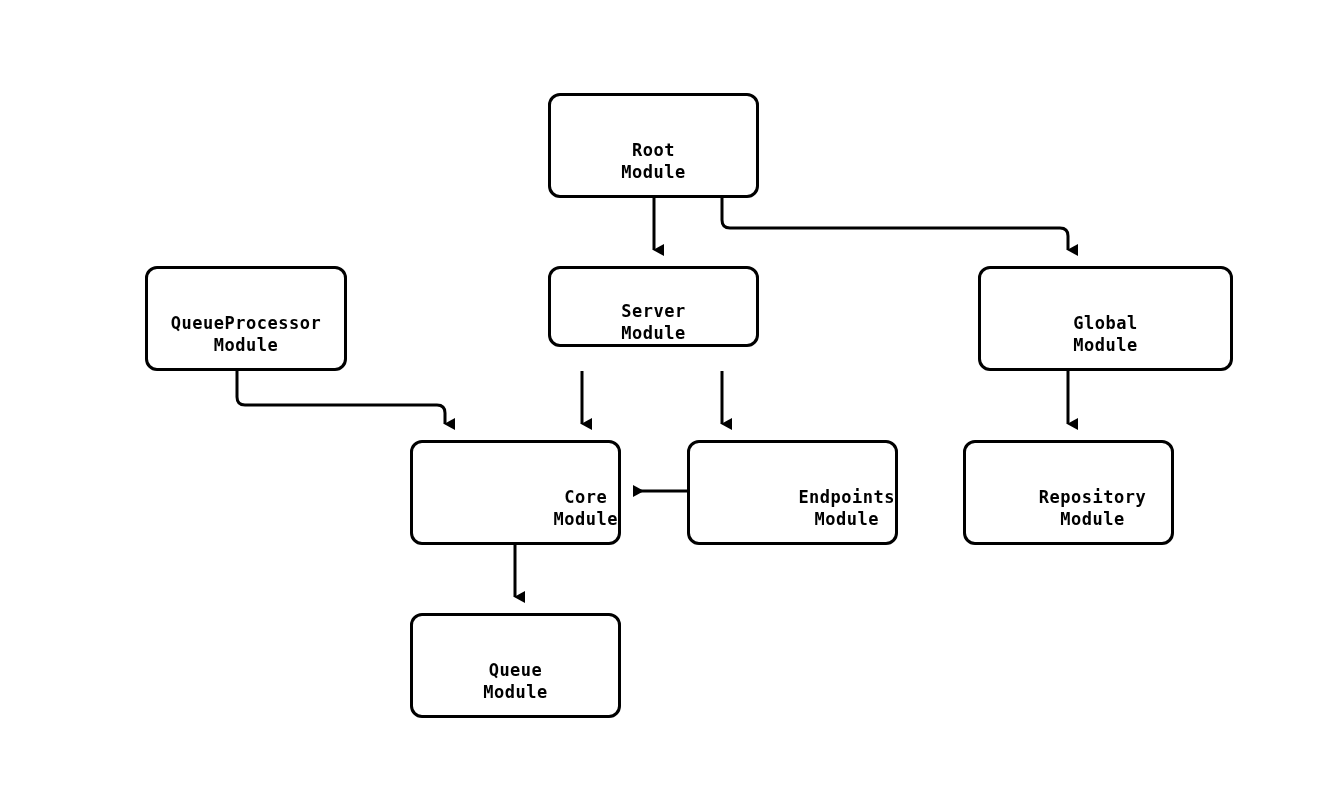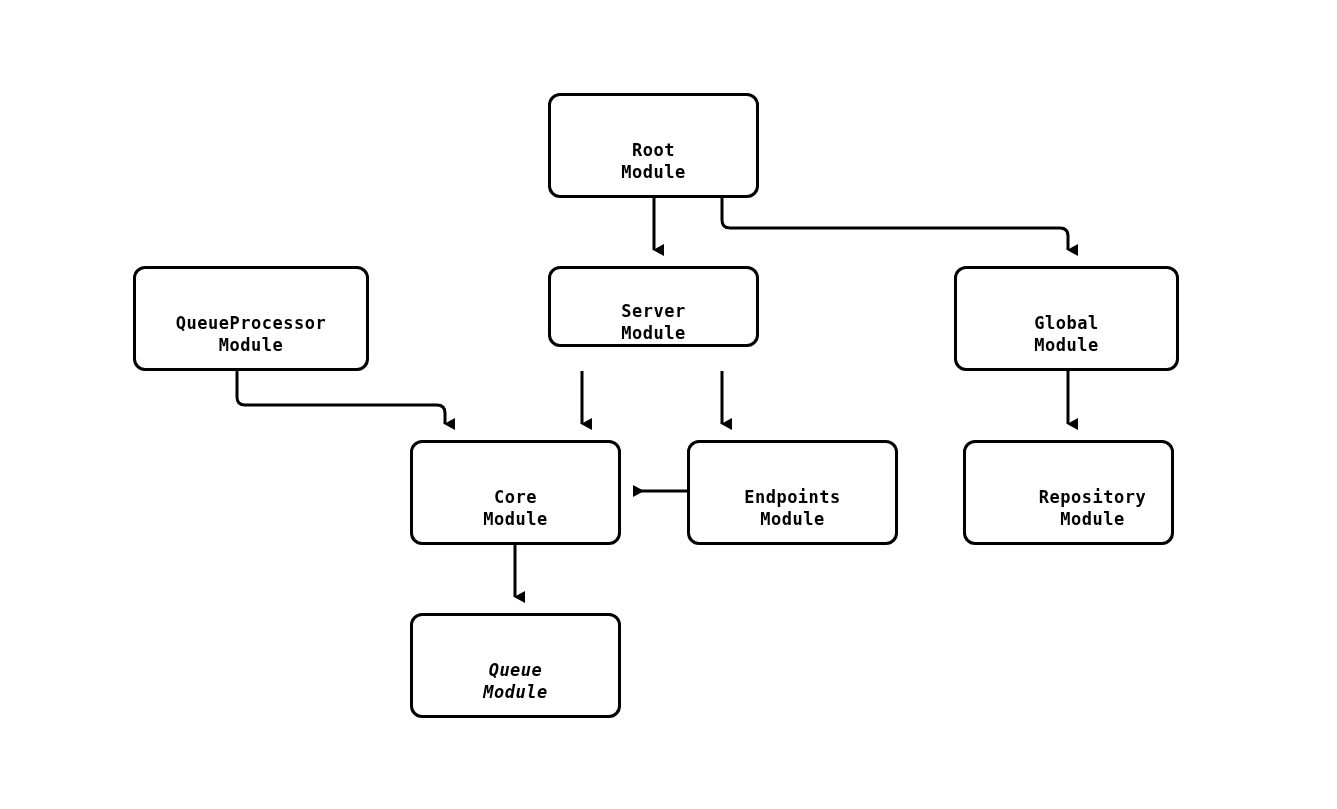--- a/index.html
+++ b/index.html
@@ -84,48 +84,48 @@
 
       <path d="M 515 545 L 515 597" marker-end="url(#arrow-down)"></path>
     </g>
   </svg>
 
   <div class="node-box" style="left:548px; top:93px; width:211px; height:105px;">
     <span class="node-label">Root
 Module</span>
   </div>
 
-  <div class="node-box" style="left:133px; top:266px; width:236px; height:105px;">
+  <div class="node-box" style="left:145px; top:266px; width:202px; height:105px;">
     <span class="node-label">QueueProcessor
 Module</span>
   </div>
 
   <div class="node-box" style="left:548px; top:266px; width:211px; height:81px;">
     <span class="node-label">Server
 Module</span>
   </div>
 
-  <div class="node-box" style="left:954px; top:266px; width:225px; height:105px;">
+  <div class="node-box" style="left:978px; top:266px; width:255px; height:105px;">
     <span class="node-label">Global
 Module</span>
   </div>
 
-  <div class="node-box" style="left:410px; top:440px; width:211px; height:105px;">
+  <div class="node-box" style="left:410px; top:440px; width:211px; height:105px;justify-content:flex-end;">
     <span class="node-label">Core
 Module</span>
   </div>
 
-  <div class="node-box" style="left:687px; top:440px; width:211px; height:105px;">
+  <div class="node-box" style="left:687px; top:440px; width:211px; height:105px;justify-content:flex-end;">
     <span class="node-label">Endpoints
 Module</span>
   </div>
 
   <div class="node-box" style="left:963px; top:440px; width:211px; height:105px;padding-left:48px;">
     <span class="node-label">Repository
 Module</span>
   </div>
 
-  <div class="node-box" style="left:410px; top:613px; width:211px; height:105px;font-style:italic;">
+  <div class="node-box" style="left:410px; top:613px; width:211px; height:105px;">
     <span class="node-label">Queue
 Module</span>
   </div>
 
 </div>
 
 </body></html>

